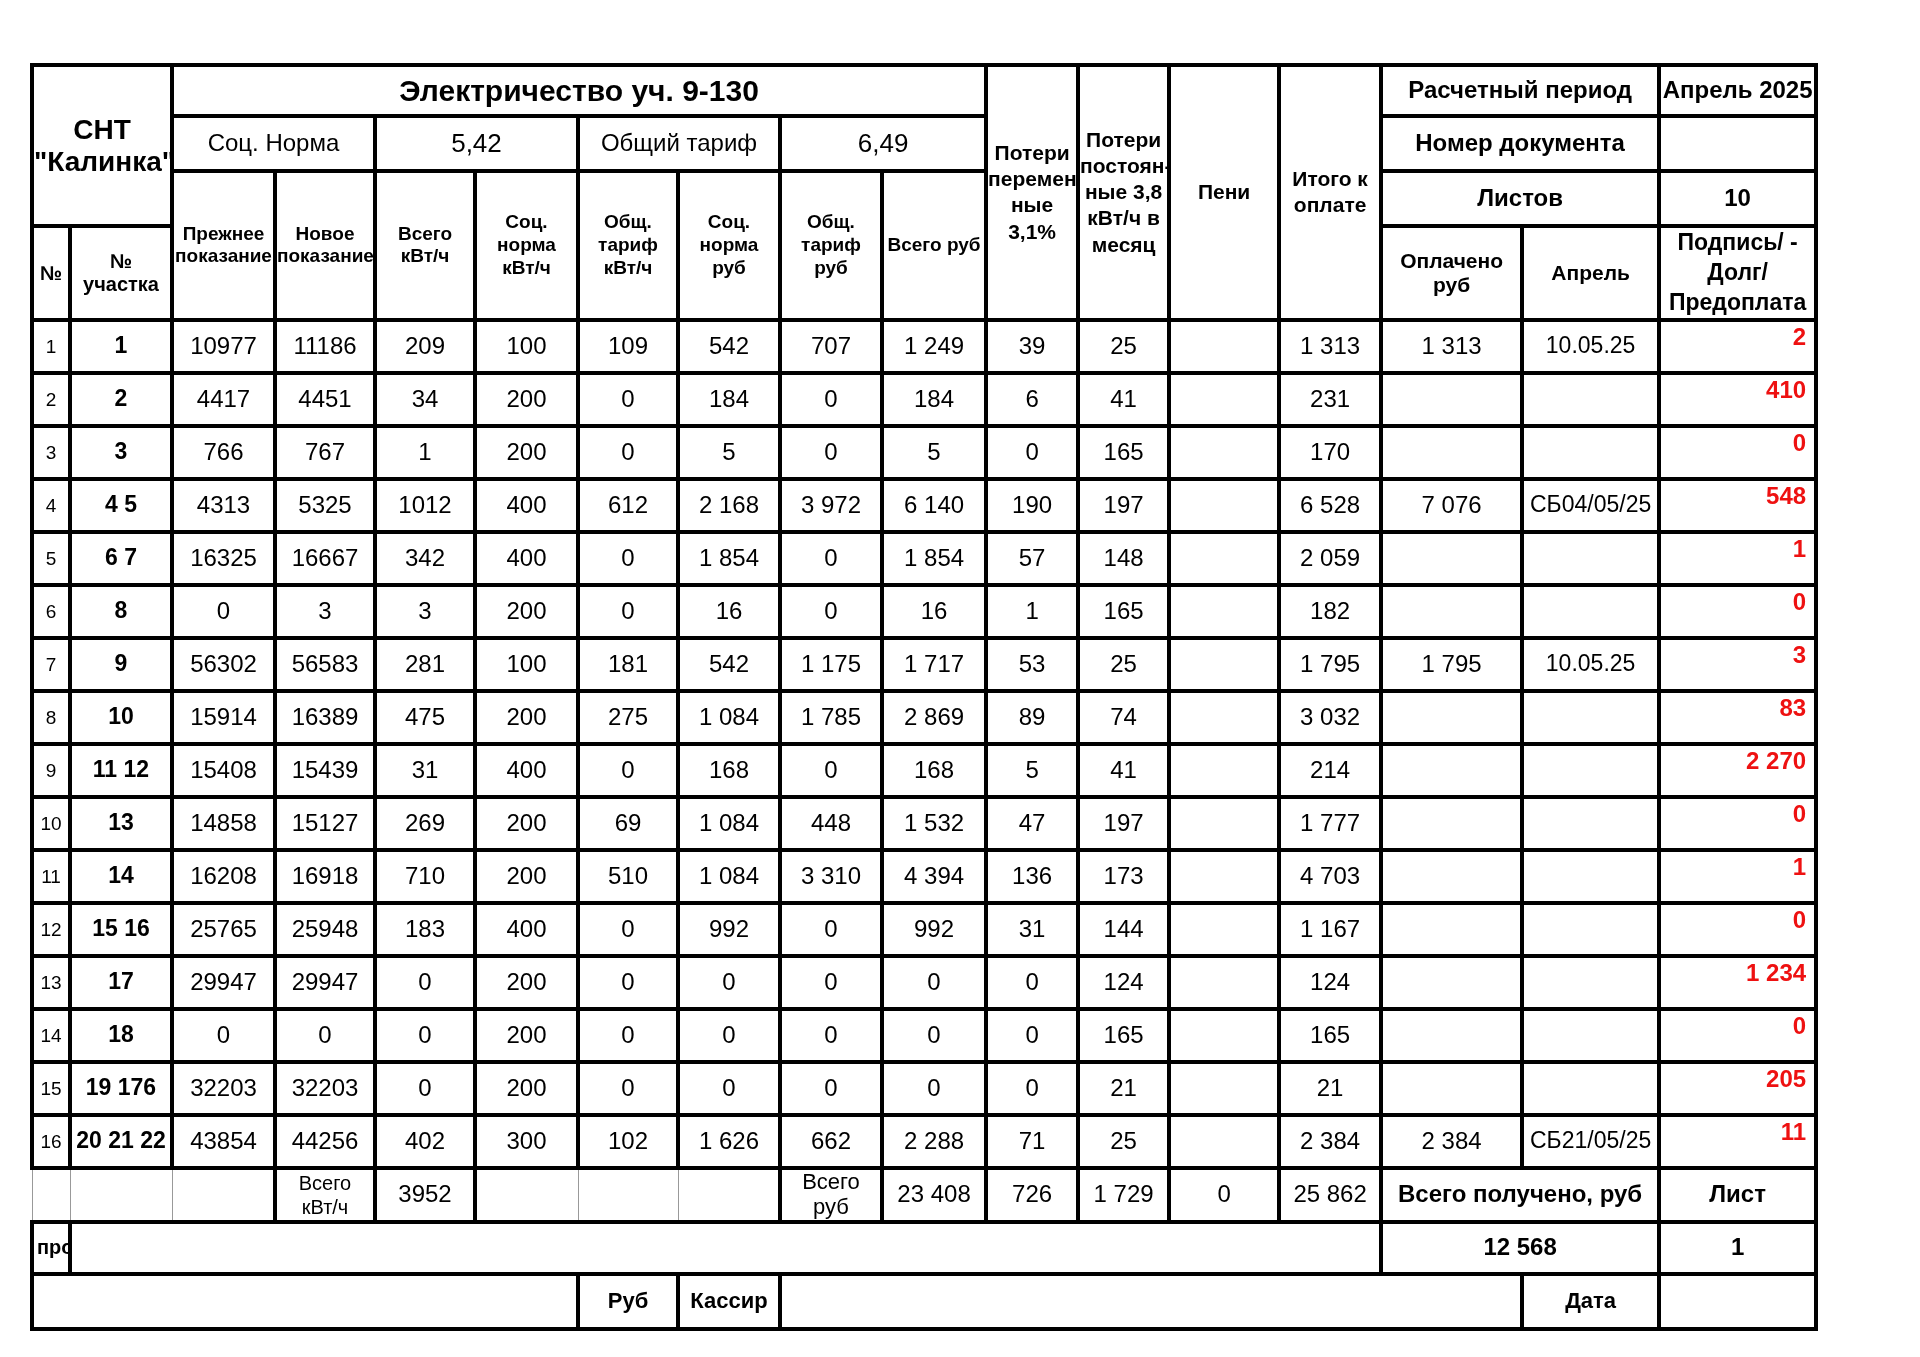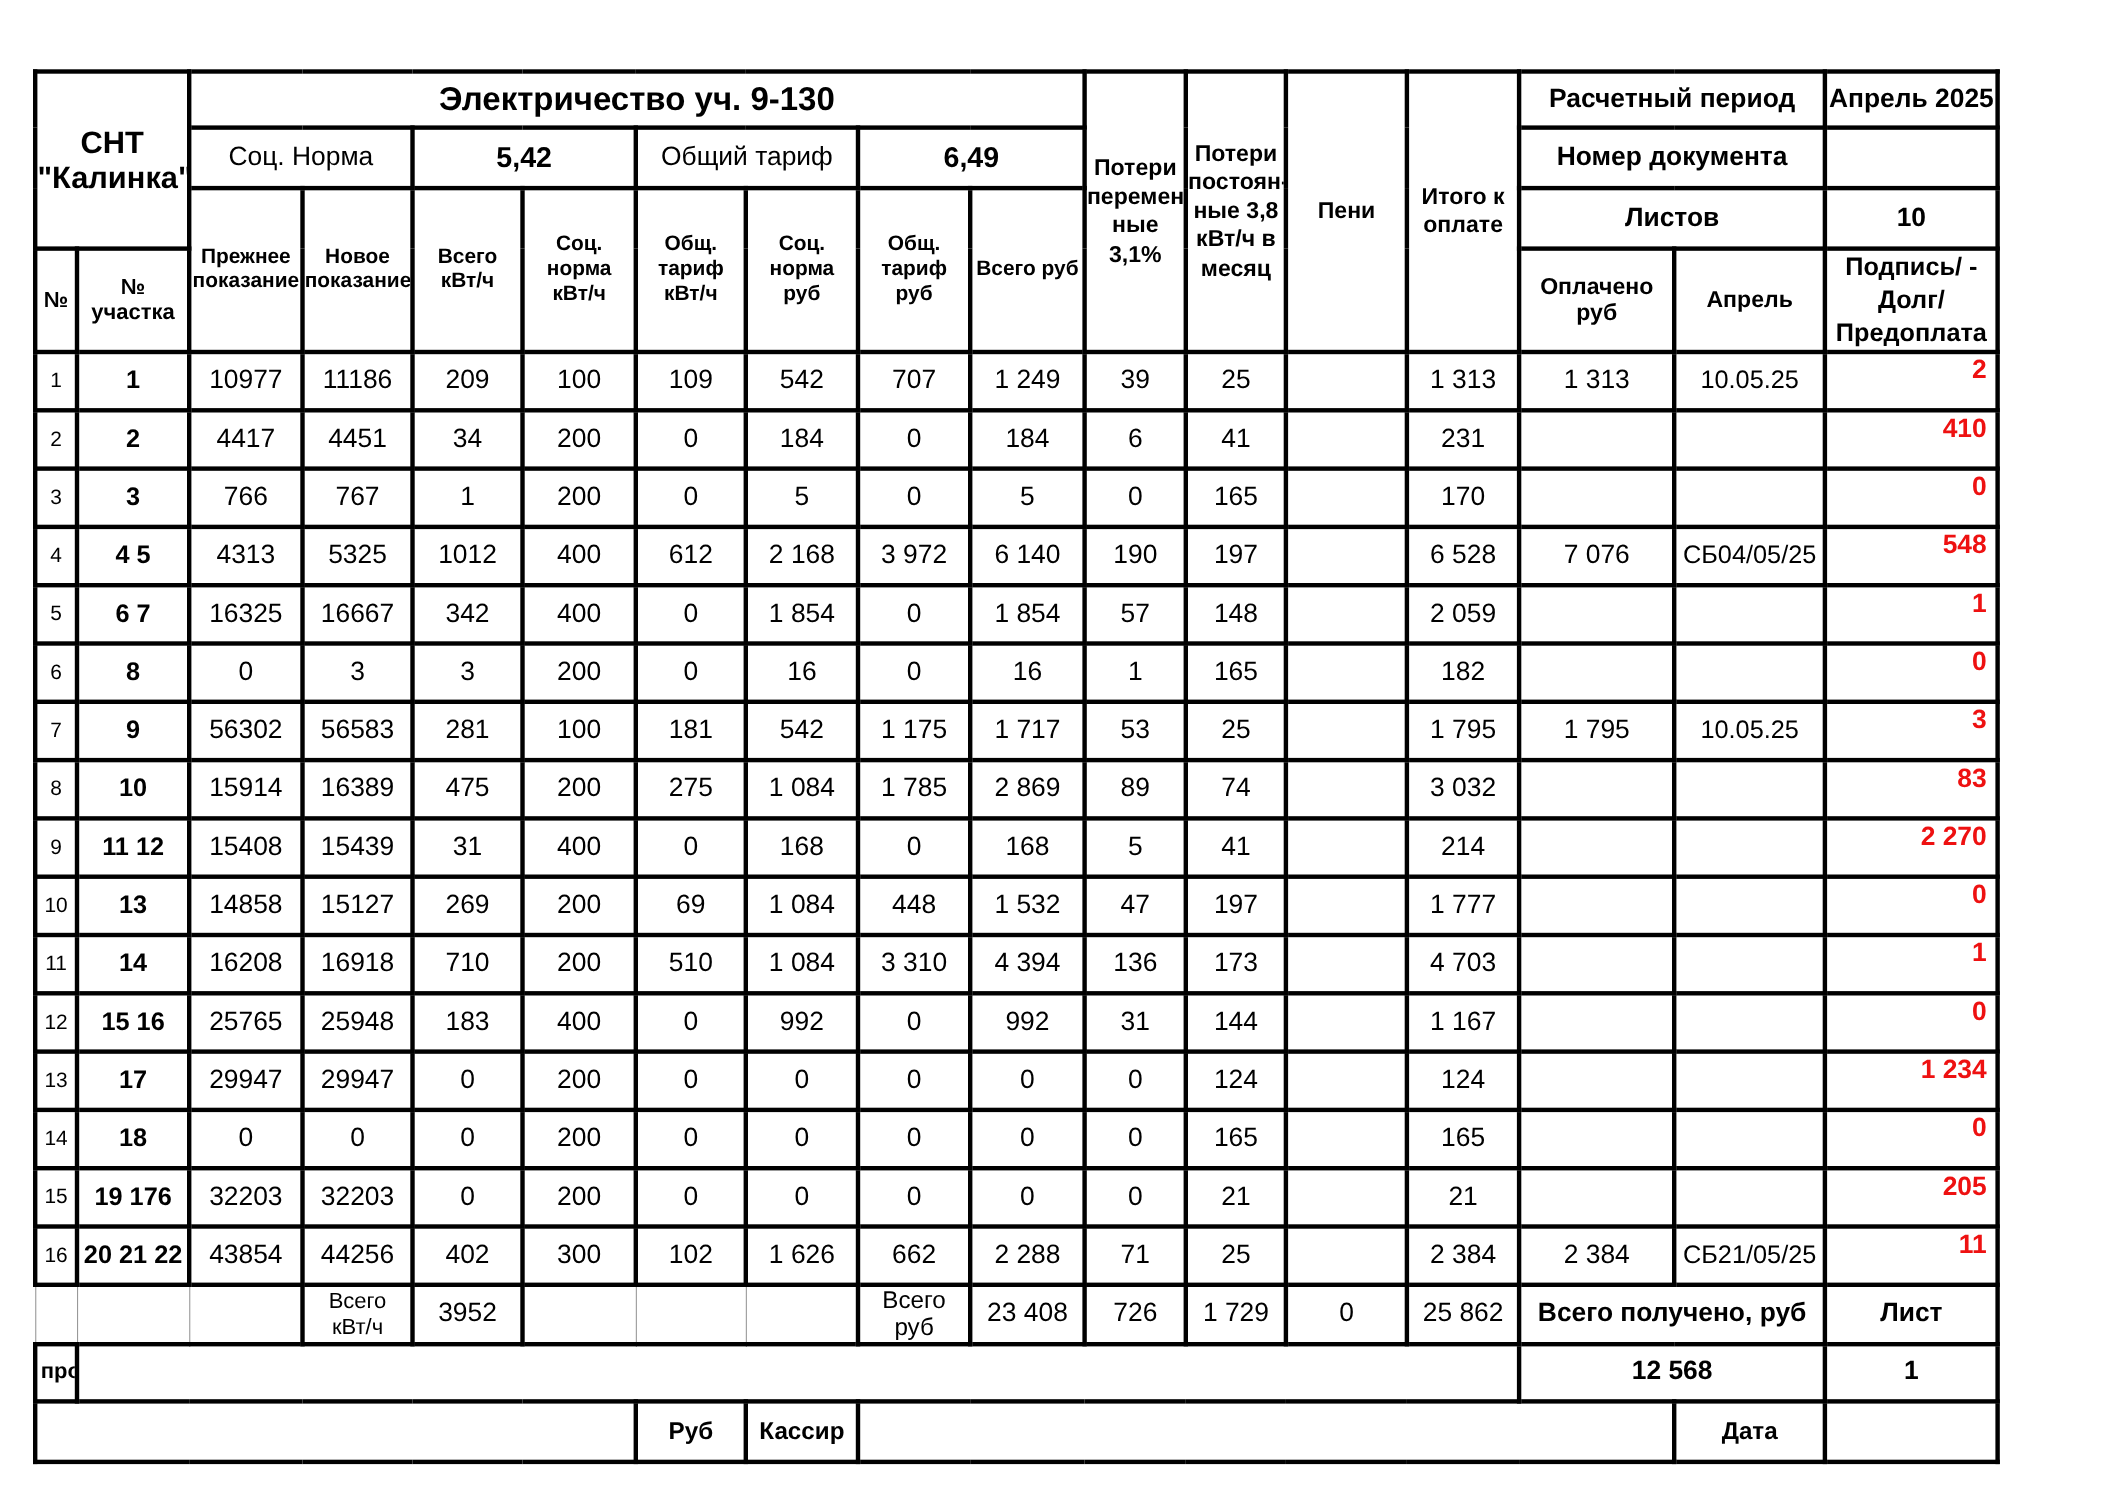--- a/index.html
+++ b/index.html
@@ -15,21 +15,21 @@
   }
   td {
     border:4px solid #000; padding:0; text-align:center; vertical-align:middle;
     font-size:24px; line-height:1.12; overflow:hidden; color:var(--ink);
   }
   .pre { white-space:pre-line; }
   .b { font-weight:bold;text-align:center; }
   .title { font-size:30px; font-weight:bold; }
   .org { font-size:28px; font-weight:bold; }
   .tariff-label { font-size:24px; }
-  .tariff-value { font-size:26px; font-weight:bold; }
+  .tariff-value { font-size:26px; font-weight:normal; }
   .collbl { font-size:19px; font-weight:bold; line-height:1.2; }
   .collbl-xs { font-size:23px; font-weight:bold; line-height:1.3;margin-left:36px; }
   .losslbl { font-size:21px; font-weight:bold; line-height:1.25; }
   .rightlbl { font-size:24px; font-weight:bold; }
   .paylbl { font-size:21px; font-weight:bold; }
   .numhdr { font-size:20px; font-weight:bold; }
   .rownum { font-size:19px; }
   .plot { font-size:23px; font-weight:bold; }
   .num { font-size:24px; }
   .date { font-size:23px; }

